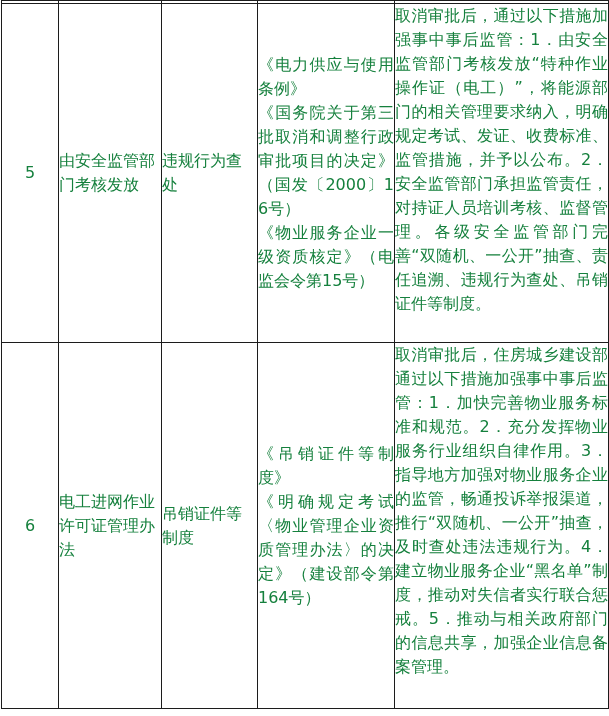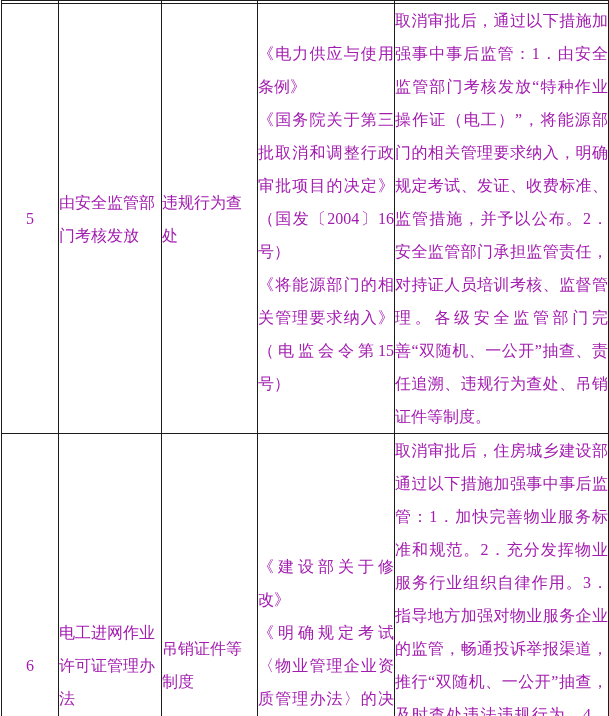--- a/index.html
+++ b/index.html
@@ -20,26 +20,25 @@
     position: absolute;
     left: 1px;
     top: 0;
     width: 607px;
     border-collapse: collapse;
     table-layout: fixed;
   }
   table.doc-table td {
     border: 1px solid #1c1c1c;
     font-size: 16px;
-    line-height: 33px;
-    color: #a21caf;
+    line-height: 24px;
+    color: #15803d;
     overflow: hidden;
     padding: 0;
     word-break: break-all;
-    font-family: Liberation Serif, serif;
   }
   tr.sliver-top { height: 3px; }
   tr.row-5 { height: 339px; }
   tr.row-6 { height: 366px; }
   td.cell-no {
     text-align: center;
     vertical-align: middle;
   }
   td.cell-item, td.cell-dept {
     vertical-align: middle;
@@ -94,40 +93,40 @@
           <span>5</span>
         </td>
         <td class="cell-item">
           <span>由安全监管部门考核发放</span>
         </td>
         <td class="cell-dept">
           <span>违规行为查处</span>
         </td>
         <td class="cell-basis">
           <div class="basis-entry">《电力供应与使用条例》</div>
-          <div class="basis-entry">《国务院关于第三批取消和调整行政审批项目的决定》（国发〔2004〕16号）</div>
-          <div class="basis-entry">《将能源部门的相关管理要求纳入》（电监会令第15号）</div>
+          <div class="basis-entry">《国务院关于第三批取消和调整行政审批项目的决定》（国发〔2000〕16号）</div>
+          <div class="basis-entry">《物业服务企业一级资质核定》（电监会令第15号）</div>
         </td>
         <td class="cell-sup">
           <div class="sup-text">取消审批后，通过以下措施加强事中事后监管：1．由安全监管部门考核发放“特种作业操作证（电工）”，将能源部门的相关管理要求纳入，明确规定考试、发证、收费标准、监管措施，并予以公布。2．安全监管部门承担监管责任，对持证人员培训考核、监督管理。各级安全监管部门完善“双随机、一公开”抽查、责任追溯、违规行为查处、吊销证件等制度。</div>
         </td>
       </tr>
 
       <tr class="row-6">
         <td class="cell-no">
           <span>6</span>
         </td>
         <td class="cell-item">
           <span>电工进网作业许可证管理办法</span>
         </td>
         <td class="cell-dept">
           <span>吊销证件等制度</span>
         </td>
         <td class="cell-basis">
-          <div class="basis-entry">《建设部关于修改》</div>
+          <div class="basis-entry">《吊销证件等制度》</div>
           <div class="basis-entry">《明确规定考试〈物业管理企业资质管理办法〉的决定》（建设部令第164号）</div>
         </td>
         <td class="cell-sup">
           <div class="sup-text">取消审批后，住房城乡建设部通过以下措施加强事中事后监管：1．加快完善物业服务标准和规范。2．充分发挥物业服务行业组织自律作用。3．指导地方加强对物业服务企业的监管，畅通投诉举报渠道，推行“双随机、一公开”抽查，及时查处违法违规行为。4．建立物业服务企业“黑名单”制度，推动对失信者实行联合惩戒。5．推动与相关政府部门的信息共享，加强企业信息备案管理。</div>
         </td>
       </tr>
 
     </tbody>
   </table>
 </div>

